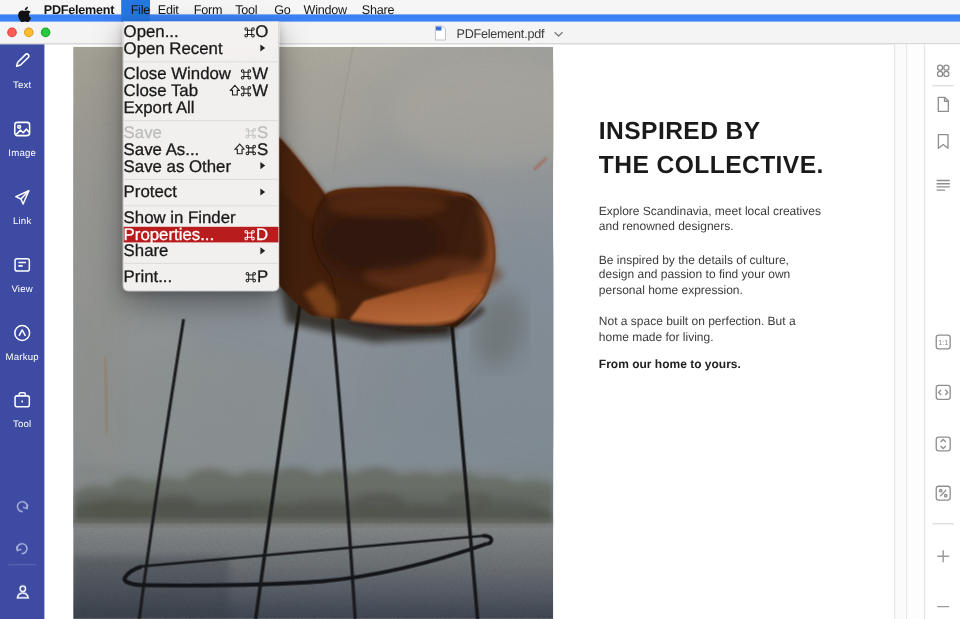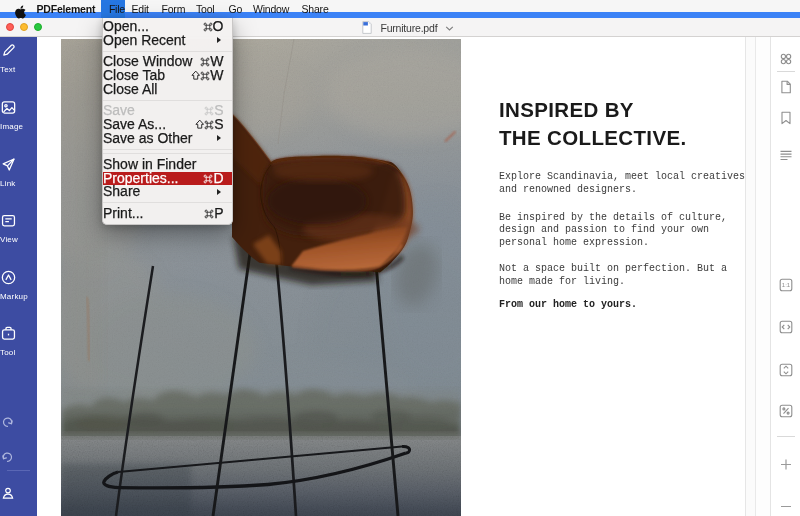--- a/index.html
+++ b/index.html
@@ -7,28 +7,28 @@
 #menubar{position:absolute;left:0;top:0;width:800px;height:18px;background:#f6f6f6;border-bottom:6px solid #3b82f6;z-index:50}
 #menubar .it{position:absolute;top:0;height:18px;line-height:18px;font-size:10.5px;color:#151515;letter-spacing:-.2px}
 #menubar .bold{font-weight:bold}
 #mb-file{background:#2677e2;color:#fff;left:101px;width:24px;text-align:right}
 
 #titlebar{position:absolute;left:0;top:18px;width:800px;height:19px;background:#f5f4f4;border-bottom:1px solid #d4d2d1;z-index:20}
 .tl{position:absolute;top:5px;width:8px;height:8px;border-radius:50%}
 #tab{position:absolute;top:21px;left:362px;height:14px;font-size:10.5px;color:#3a3a3a;z-index:21}
 
 #sidebar{position:absolute;left:0;top:37px;width:37px;height:479px;background:#3d4ca2;z-index:30}
-.sbg{position:absolute;left:0;width:37px;text-align:left;color:#fff}
+.sbg{position:absolute;left:0;width:37px;text-align:center;color:#fff}
 .sbg .lbl{font-size:8px;color:#fff;display:block;margin-top:2px;letter-spacing:.2px}
 
 #docarea{position:absolute;left:37px;top:37px;width:695px;height:479px;background:#fff}
 #photo{position:absolute;left:24px;top:2px;width:400px;height:477px}
 #ptext{position:absolute;left:462px;top:0;width:280px;height:479px;background:#fff}
 h1{font-family:"Liberation Sans",sans-serif;font-weight:bold;font-size:20.5px;line-height:27.9px;color:#1a1a1a;letter-spacing:.35px}
-.para{font-family:Liberation Mono, monospace;font-size:10px;line-height:12.75px;color:#3b3b3b;letter-spacing:0}
+.para{font-family:Liberation Sans, sans-serif;font-size:10px;line-height:12.75px;color:#3b3b3b;letter-spacing:0}
 
 #rightbar{position:absolute;right:0;top:37px;width:30px;height:479px;background:#fff;border-left:1px solid #e4e4e4;z-index:25}
 #rb2{position:absolute;right:30px;top:37px;width:15px;height:479px;background:#fdfdfd;border-left:1px solid #e9e9e9;z-index:25}
 .ric{position:absolute;left:50%;transform:translateX(-50%)}
 
 #menu{position:absolute;left:102px;top:18px;width:130.5px;background:rgba(244,242,241,.98);border:1px solid #c9c7c6;border-top:none;border-radius:0 0 5px 5px;box-shadow:0 10px 25px rgba(0,0,0,.35),0 2px 8px rgba(0,0,0,.18);z-index:60;padding:2px 0 4px 0}
 .mi{position:relative;height:13.6px;line-height:13.6px;font-size:14px;color:#1a1a1a;white-space:nowrap;-webkit-text-stroke:.25px #1a1a1a}
 .mi .sc{position:absolute;right:8px;top:0;letter-spacing:0}
 .mi.dis{color:#bdbdbd;-webkit-text-stroke:.25px #bdbdbd}
 .mi.hl{background:#b91c1c;color:#fff;-webkit-text-stroke:.25px #fff}
@@ -56,21 +56,21 @@
   <div class="tl" style="left:6px;background:#ff5f57;border:.5px solid #e0443e"></div>
   <div class="tl" style="left:20px;background:#febc2e;border:.5px solid #dea123"></div>
   <div class="tl" style="left:34px;background:#28c840;border:.5px solid #1dad2b"></div>
 </div>
 <div id="tab">
   <svg width="10" height="13" viewBox="0 0 10 13" style="vertical-align:-2.5px">
       <path d="M.8 .6h6L9.2 3v9.4H.8z" fill="#fff" stroke="#b9bcc2" stroke-width=".8"></path>
       <path d="M1.3 1.1h4.6v3.4H1.3z" fill="#3a6fd8"></path>
       <path d="M6.8.6L9.2 3H6.8z" fill="#dfe2e8"></path>
     </svg>
-  <span style="margin-left:5.5px;letter-spacing:-.2px">Furniture.pdf</span>
+  <span style="margin-left:5.5px;letter-spacing:-.2px">PDFelement.pdf</span>
   <svg width="9" height="7" viewBox="0 0 9 7" style="margin-left:5px;vertical-align:0px">
       <path d="M1.2 1.8l3.3 3.2 3.3-3.2" fill="none" stroke="#7d7d7d" stroke-width="1.1"></path>
     </svg>
 </div>
 
 <div id="docarea">
   <div id="ptext">
     <h1 style="position:absolute;left:0;top:59px">INSPIRED BY<br>THE COLLECTIVE.</h1>
     <div class="para" style="position:absolute;left:0;top:134px">Explore Scandinavia, meet local creatives<br>and renowned designers.</div>
     <div class="para" style="position:absolute;left:0;top:174.7px">Be inspired by the details of culture,<br>design and passion to find your own<br>personal home expression.</div>
@@ -380,21 +380,21 @@
           <path d="M6 1.3L10.8 6.6H8.5v4.8h-5V6.6H1.2z" fill="none" stroke="#222" stroke-width="1.2"></path>
         </svg><svg width="10" height="10" viewBox="0 0 13 13">
           <g fill="none" stroke="#222" stroke-width="1.1">
             <path d="M4.2 4.2h4.6v4.6H4.2z"></path>
             <path d="M4.2 4.2V2.8a1.4 1.4 0 1 0-1.4 1.4h1.4"></path>
             <path d="M8.8 4.2V2.8a1.4 1.4 0 1 1 1.4 1.4H8.8"></path>
             <path d="M4.2 8.8H2.8a1.4 1.4 0 1 0 1.4 1.4V8.8"></path>
             <path d="M8.8 8.8h1.4a1.4 1.4 0 1 1-1.4 1.4V8.8"></path>
           </g>
         </svg>W</span></div>
-  <div class="mi">Close All</div>
+  <div class="mi">Export All</div>
   <div class="msep"></div>
   <div class="mi dis">Save<span class="sc"><svg width="10" height="10" viewBox="0 0 13 13">
           <g fill="none" stroke="#c4c4c4" stroke-width="1.1">
             <path d="M4.2 4.2h4.6v4.6H4.2z"></path>
             <path d="M4.2 4.2V2.8a1.4 1.4 0 1 0-1.4 1.4h1.4"></path>
             <path d="M8.8 4.2V2.8a1.4 1.4 0 1 1 1.4 1.4H8.8"></path>
             <path d="M4.2 8.8H2.8a1.4 1.4 0 1 0 1.4 1.4V8.8"></path>
             <path d="M8.8 8.8h1.4a1.4 1.4 0 1 1-1.4 1.4V8.8"></path>
           </g>
         </svg>S</span></div>
@@ -404,20 +404,21 @@
           <g fill="none" stroke="#222" stroke-width="1.1">
             <path d="M4.2 4.2h4.6v4.6H4.2z"></path>
             <path d="M4.2 4.2V2.8a1.4 1.4 0 1 0-1.4 1.4h1.4"></path>
             <path d="M8.8 4.2V2.8a1.4 1.4 0 1 1 1.4 1.4H8.8"></path>
             <path d="M4.2 8.8H2.8a1.4 1.4 0 1 0 1.4 1.4V8.8"></path>
             <path d="M8.8 8.8h1.4a1.4 1.4 0 1 1-1.4 1.4V8.8"></path>
           </g>
         </svg>S</span></div>
   <div class="mi">Save as Other<span class="tri"></span></div>
   <div class="msep"></div>
+  <div class="mi">Protect<span class="tri"></span></div>
   <div class="msep"></div>
   <div class="mi">Show in Finder</div>
   <div class="mi hl">Properties...<span class="sc"><svg width="10" height="10" viewBox="0 0 13 13">
           <g fill="none" stroke="#fff" stroke-width="1.1">
             <path d="M4.2 4.2h4.6v4.6H4.2z"></path>
             <path d="M4.2 4.2V2.8a1.4 1.4 0 1 0-1.4 1.4h1.4"></path>
             <path d="M8.8 4.2V2.8a1.4 1.4 0 1 1 1.4 1.4H8.8"></path>
             <path d="M4.2 8.8H2.8a1.4 1.4 0 1 0 1.4 1.4V8.8"></path>
             <path d="M8.8 8.8h1.4a1.4 1.4 0 1 1-1.4 1.4V8.8"></path>
           </g>

